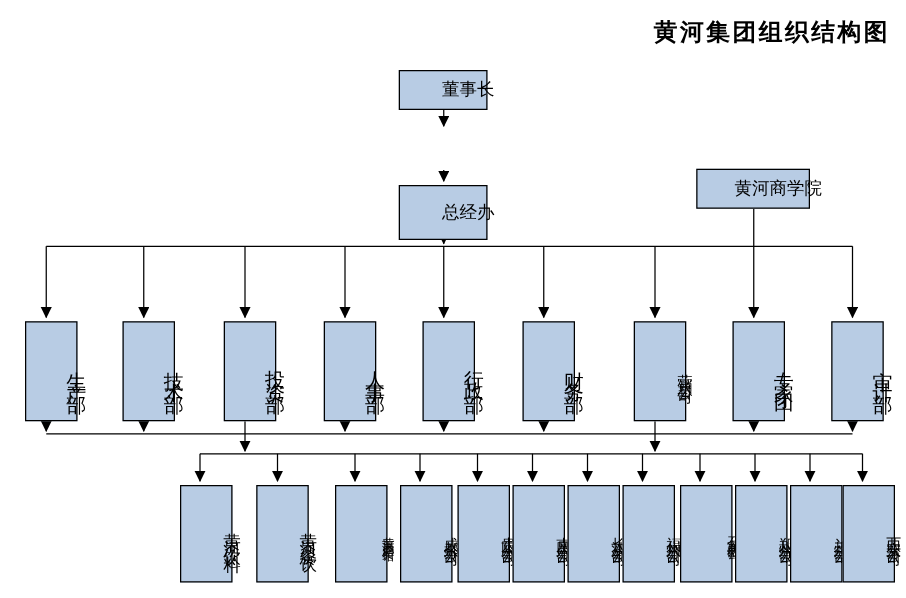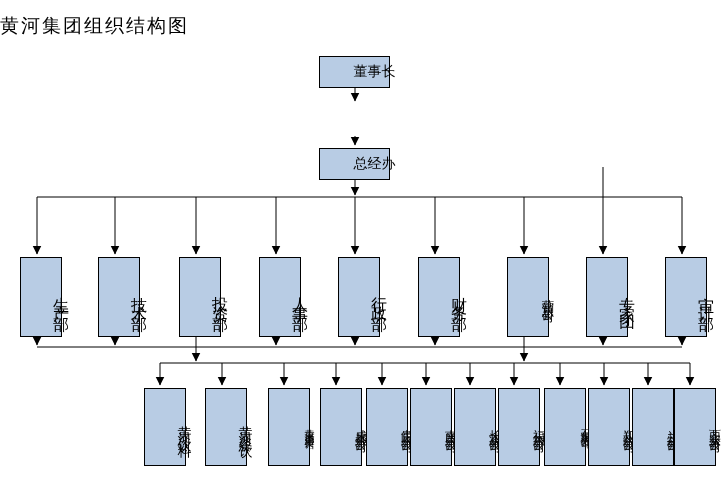--- a/index.html
+++ b/index.html
@@ -2,22 +2,22 @@
 <html style="--box-fill: #b8cce4; --box-border: #000000; --line-color: #000000;"><head>
 <meta charset="utf-8">
 <style>
   html,body{margin:0;padding:0;background:#fff;}
   .canvas{
     position:relative;width:725px;height:478px;background:#fff;
     font-family:"DejaVu Sans","Liberation Sans",sans-serif;color:#000;
     overflow:hidden;
   }
   .title{
-    position:absolute;left:0;top:13px;width:712px;text-align:left;
-    font-size:19px;font-weight:normal;letter-spacing:2px;color:#000;
+    position:absolute;left:0;top:13px;width:712px;text-align:right;
+    font-size:19px;font-weight:bold;letter-spacing:2px;color:#000;
   }
   .node{
     position:absolute;box-sizing:border-box;
     background:var(--box-fill,#b8cce4);
     border:1px solid var(--box-border,#000000);
     display:flex;align-items:center;justify-content:center;padding-left:40px;
   }
   .hl{font-size:14px;white-space:nowrap;color:#000;}
   .vl{writing-mode:vertical-rl;text-orientation:upright;color:#000;line-height:1;}
   .v3{font-size:16px;letter-spacing:9px;}
@@ -85,22 +85,25 @@
     <line x1="514" y1="363" x2="514" y2="385" marker-end="url(#arr)"></line>
     <line x1="560" y1="363" x2="560" y2="385" marker-end="url(#arr)"></line>
     <line x1="604" y1="363" x2="604" y2="385" marker-end="url(#arr)"></line>
     <line x1="648" y1="363" x2="648" y2="385" marker-end="url(#arr)"></line>
     <line x1="690" y1="363" x2="690" y2="385" marker-end="url(#arr)"></line>
   </svg>
 
   <div class="node" style="left:319px;top:56px;width:71px;height:32px">
     <span class="hl">董事长</span>
   </div>
-  <div class="node" style="left:319px;top:148px;width:71px;height:32px">
+  <div class="node" style="left:319px;top:148px;width:71px;height:44px">
     <span class="hl">总经办</span>
+  </div>
+  <div class="node" style="left:557px;top:135px;width:91px;height:32px">
+    <span class="hl">黄河商学院</span>
   </div>
 
   <div class="node" style="left:20px;top:257px;width:34px;height:80px">
     <span class="vl v3">生产部</span>
   </div>
   <div class="node" style="left:98px;top:257px;width:34px;height:80px">
     <span class="vl v3">技术部</span>
   </div>
   <div class="node" style="left:179px;top:257px;width:34px;height:80px">
     <span class="vl v3">投资部</span>

